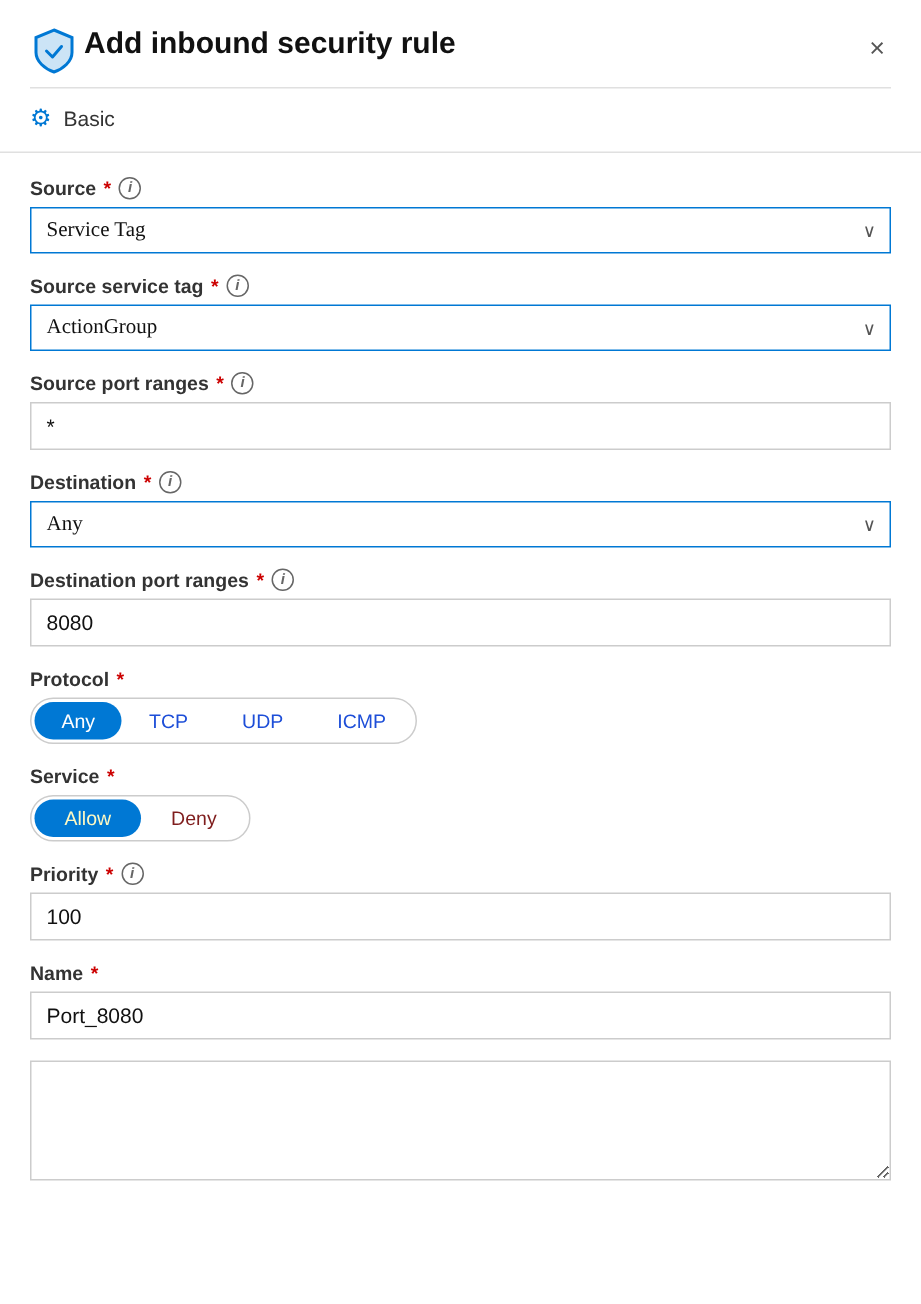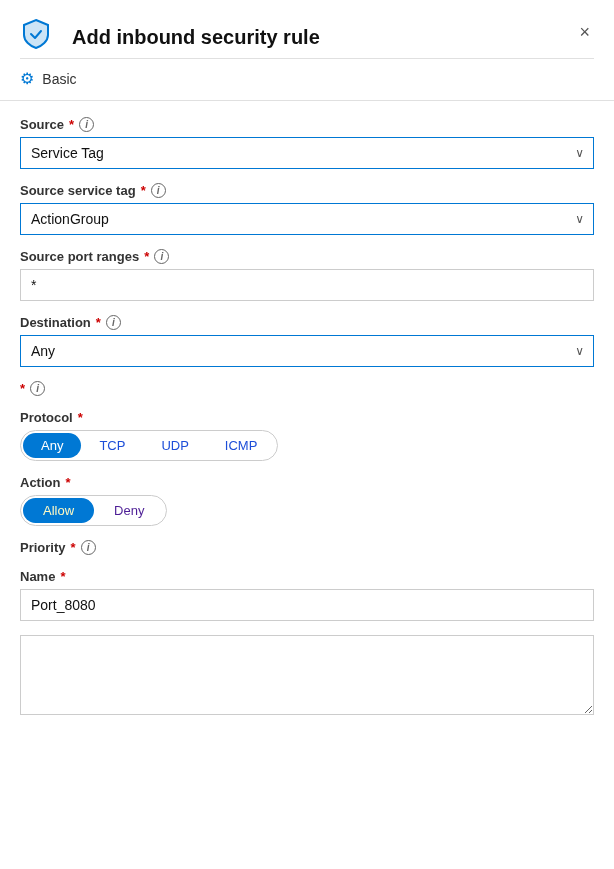--- a/index.html
+++ b/index.html
@@ -19,22 +19,22 @@
       position: relative;
     }
     .header {
       display: flex;
       align-items: flex-start;
       justify-content: space-between;
       padding: 16px 20px 8px 20px;
     }
     .header-left {
       display: flex;
-      align-items: flex-end;
-      gap: 20px;
+      align-items: flex-start;
+      gap: 4px;
     }
     .shield-icon {
       width: 32px;
       height: 32px;
       margin-top: 2px;
       flex-shrink: 0;
     }
     .header-text h1 {
       font-size: 20px;
       font-weight: 600;
@@ -126,20 +126,21 @@
     .select-wrapper select {
       width: 100%;
       padding: 7px 36px 7px 10px;
       border: 1px solid #0078d4;
       font-size: 14px;
       color: #111;
       background: #fff;
       appearance: none;
       -webkit-appearance: none;
       cursor: pointer;
+      font-family: Liberation Serif, serif;
     }
     .select-chevron {
       position: absolute;
       right: 10px;
       top: 50%;
       transform: translateY(-50%);
       pointer-events: none;
       color: #555;
       font-size: 12px;
     }
@@ -184,21 +185,21 @@
       border-radius: 20px;
       padding: 2px;
       background: #fff;
     }
     .action-btn {
       padding: 5px 20px;
       font-size: 13px;
       border: none;
       background: transparent;
       cursor: pointer;
-      color: #4c1d95;
+      color: #7f1d1d;
       border-radius: 16px;
       font-family: inherit;
     }
     .action-btn.active {
       background: #0078d4;
       color: #fef9c3;
     }
     .form-textarea {
       width: 100%;
       padding: 7px 10px;
@@ -300,55 +301,58 @@
           <option>IP Addresses</option>
           <option>Service Tag</option>
           <option>Application security group</option>
         </select>
         <span class="select-chevron">∨</span>
       </div>
     </div>
 
     <div class="form-group">
       <div class="form-label">
-        <span class="required-star">*</span>
-        <span class="info-icon">i</span>
-      </div>
+        <span>Destination port ranges</span>
+        <span class="required-star">*</span>
+        <span class="info-icon">i</span>
+      </div>
+      <input type="text" class="form-input" value="8080" style="">
     </div>
 
     <div class="form-group">
       <div class="form-label">
         <span>Protocol</span>
         <span class="required-star">*</span>
       </div>
       <div class="toggle-group">
         <button class="toggle-btn active">Any</button>
         <button class="toggle-btn">TCP</button>
         <button class="toggle-btn">UDP</button>
         <button class="toggle-btn">ICMP</button>
       </div>
     </div>
 
     <div class="form-group">
       <div class="form-label">
-        <span>Action</span>
+        <span>Service</span>
         <span class="required-star">*</span>
       </div>
       <div class="action-toggle">
         <button class="action-btn active">Allow</button>
         <button class="action-btn">Deny</button>
       </div>
     </div>
 
     <div class="form-group">
       <div class="form-label">
         <span>Priority</span>
         <span class="required-star">*</span>
         <span class="info-icon">i</span>
       </div>
+      <input type="text" class="form-input" value="100" style="">
     </div>
 
     <div class="form-group">
       <div class="form-label">
         <span>Name</span>
         <span class="required-star">*</span>
       </div>
       <input type="text" class="form-input" value="Port_8080" style="">
     </div>
 

